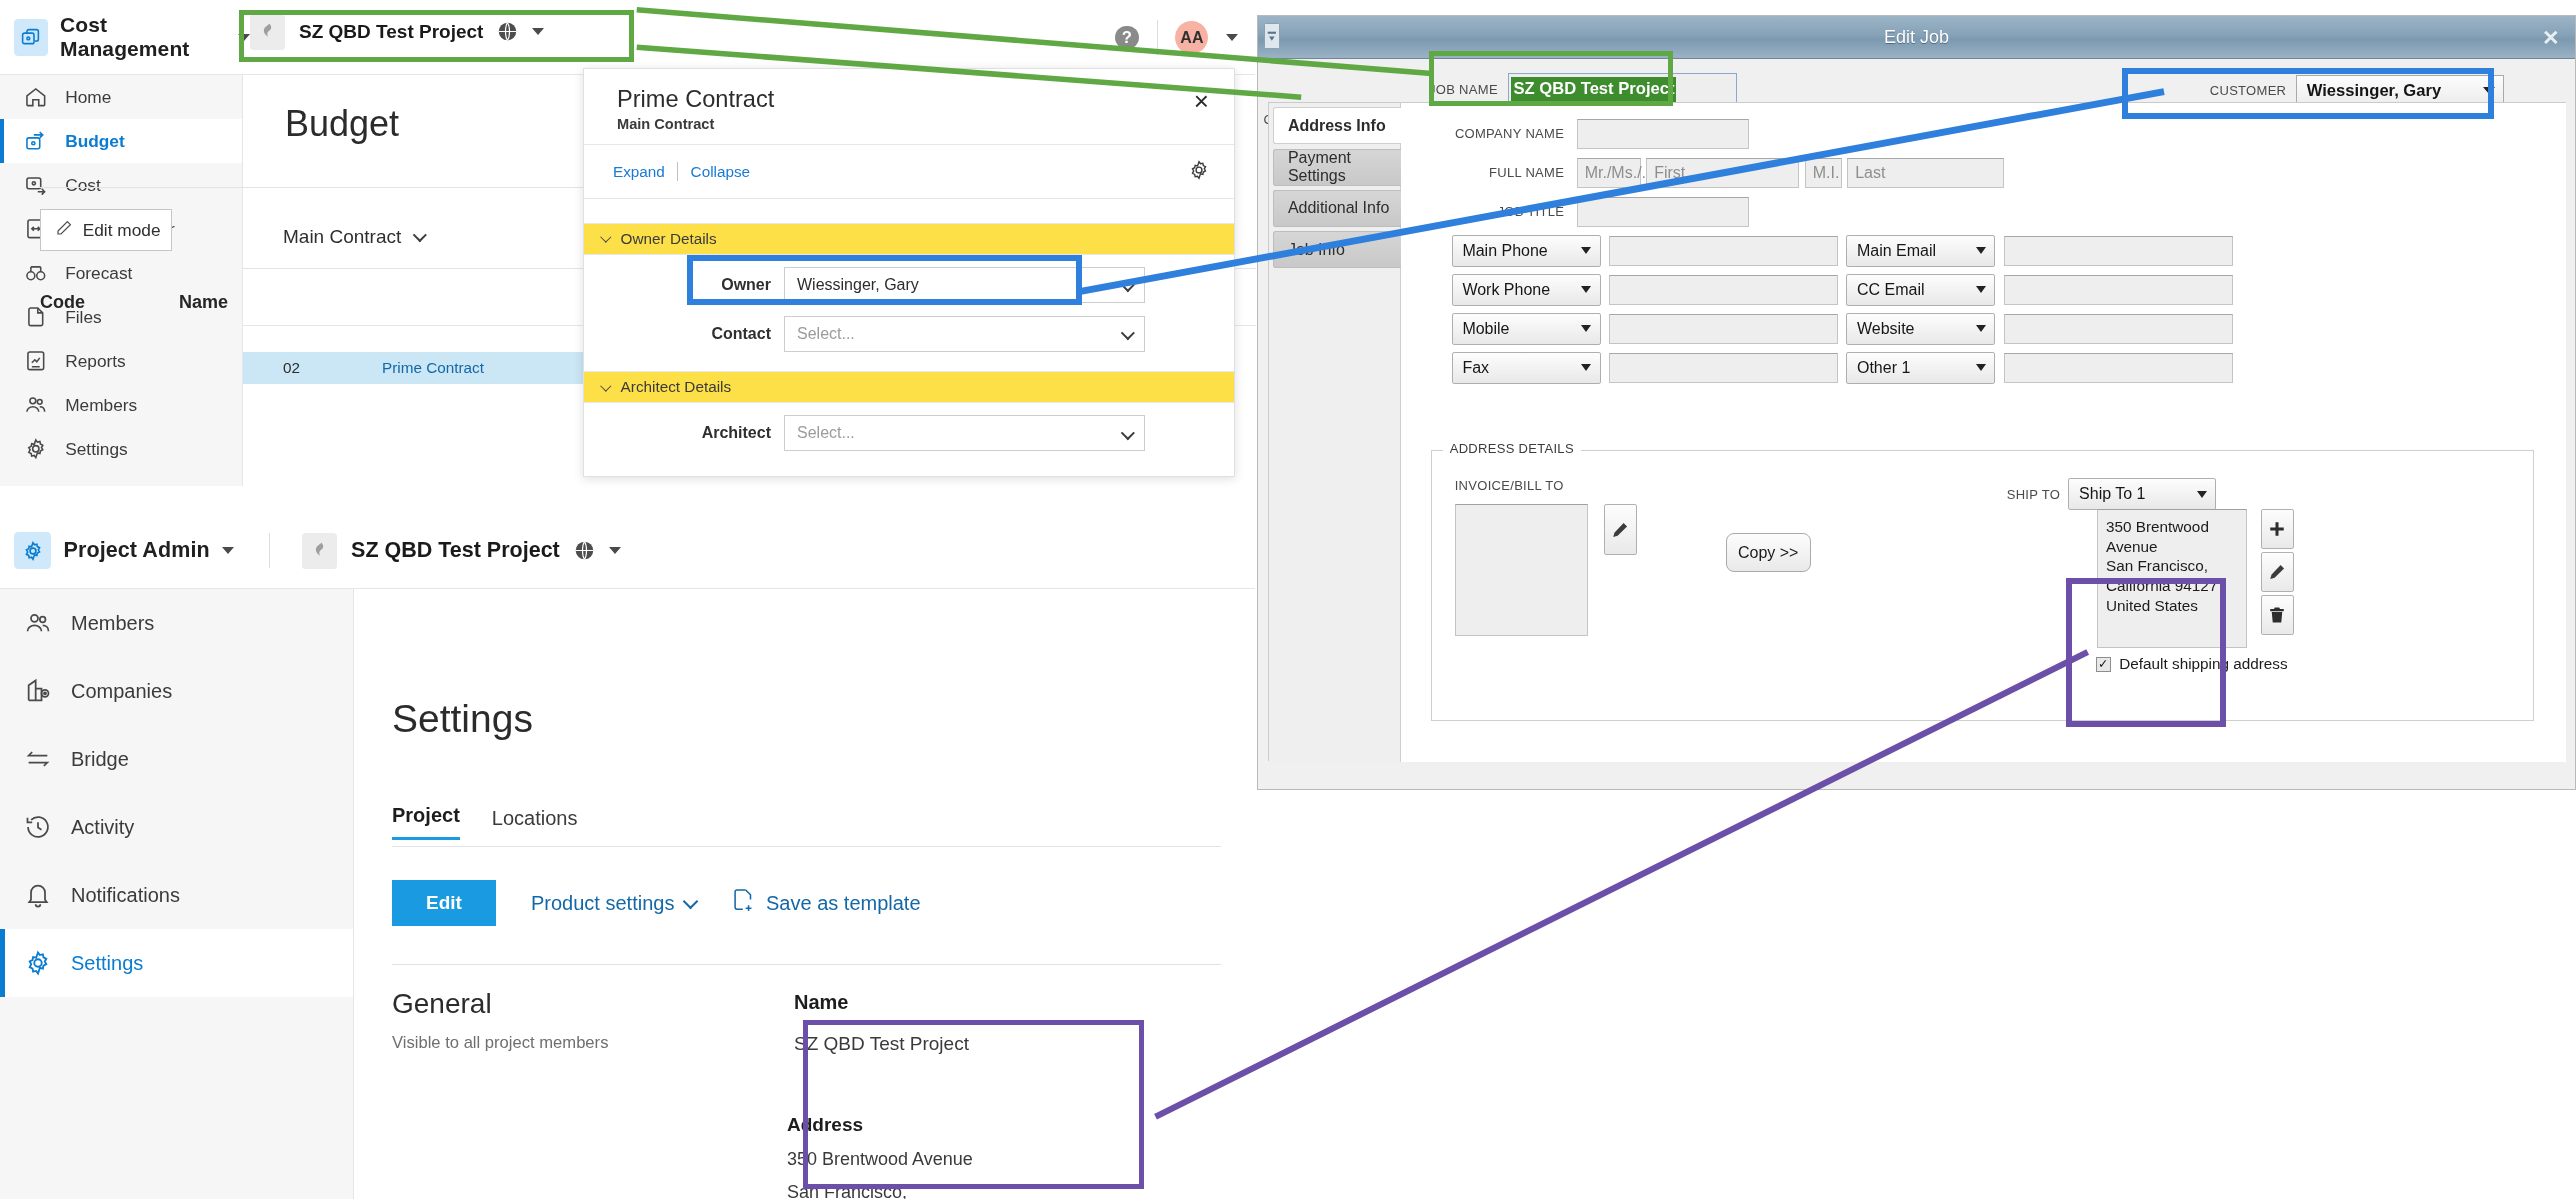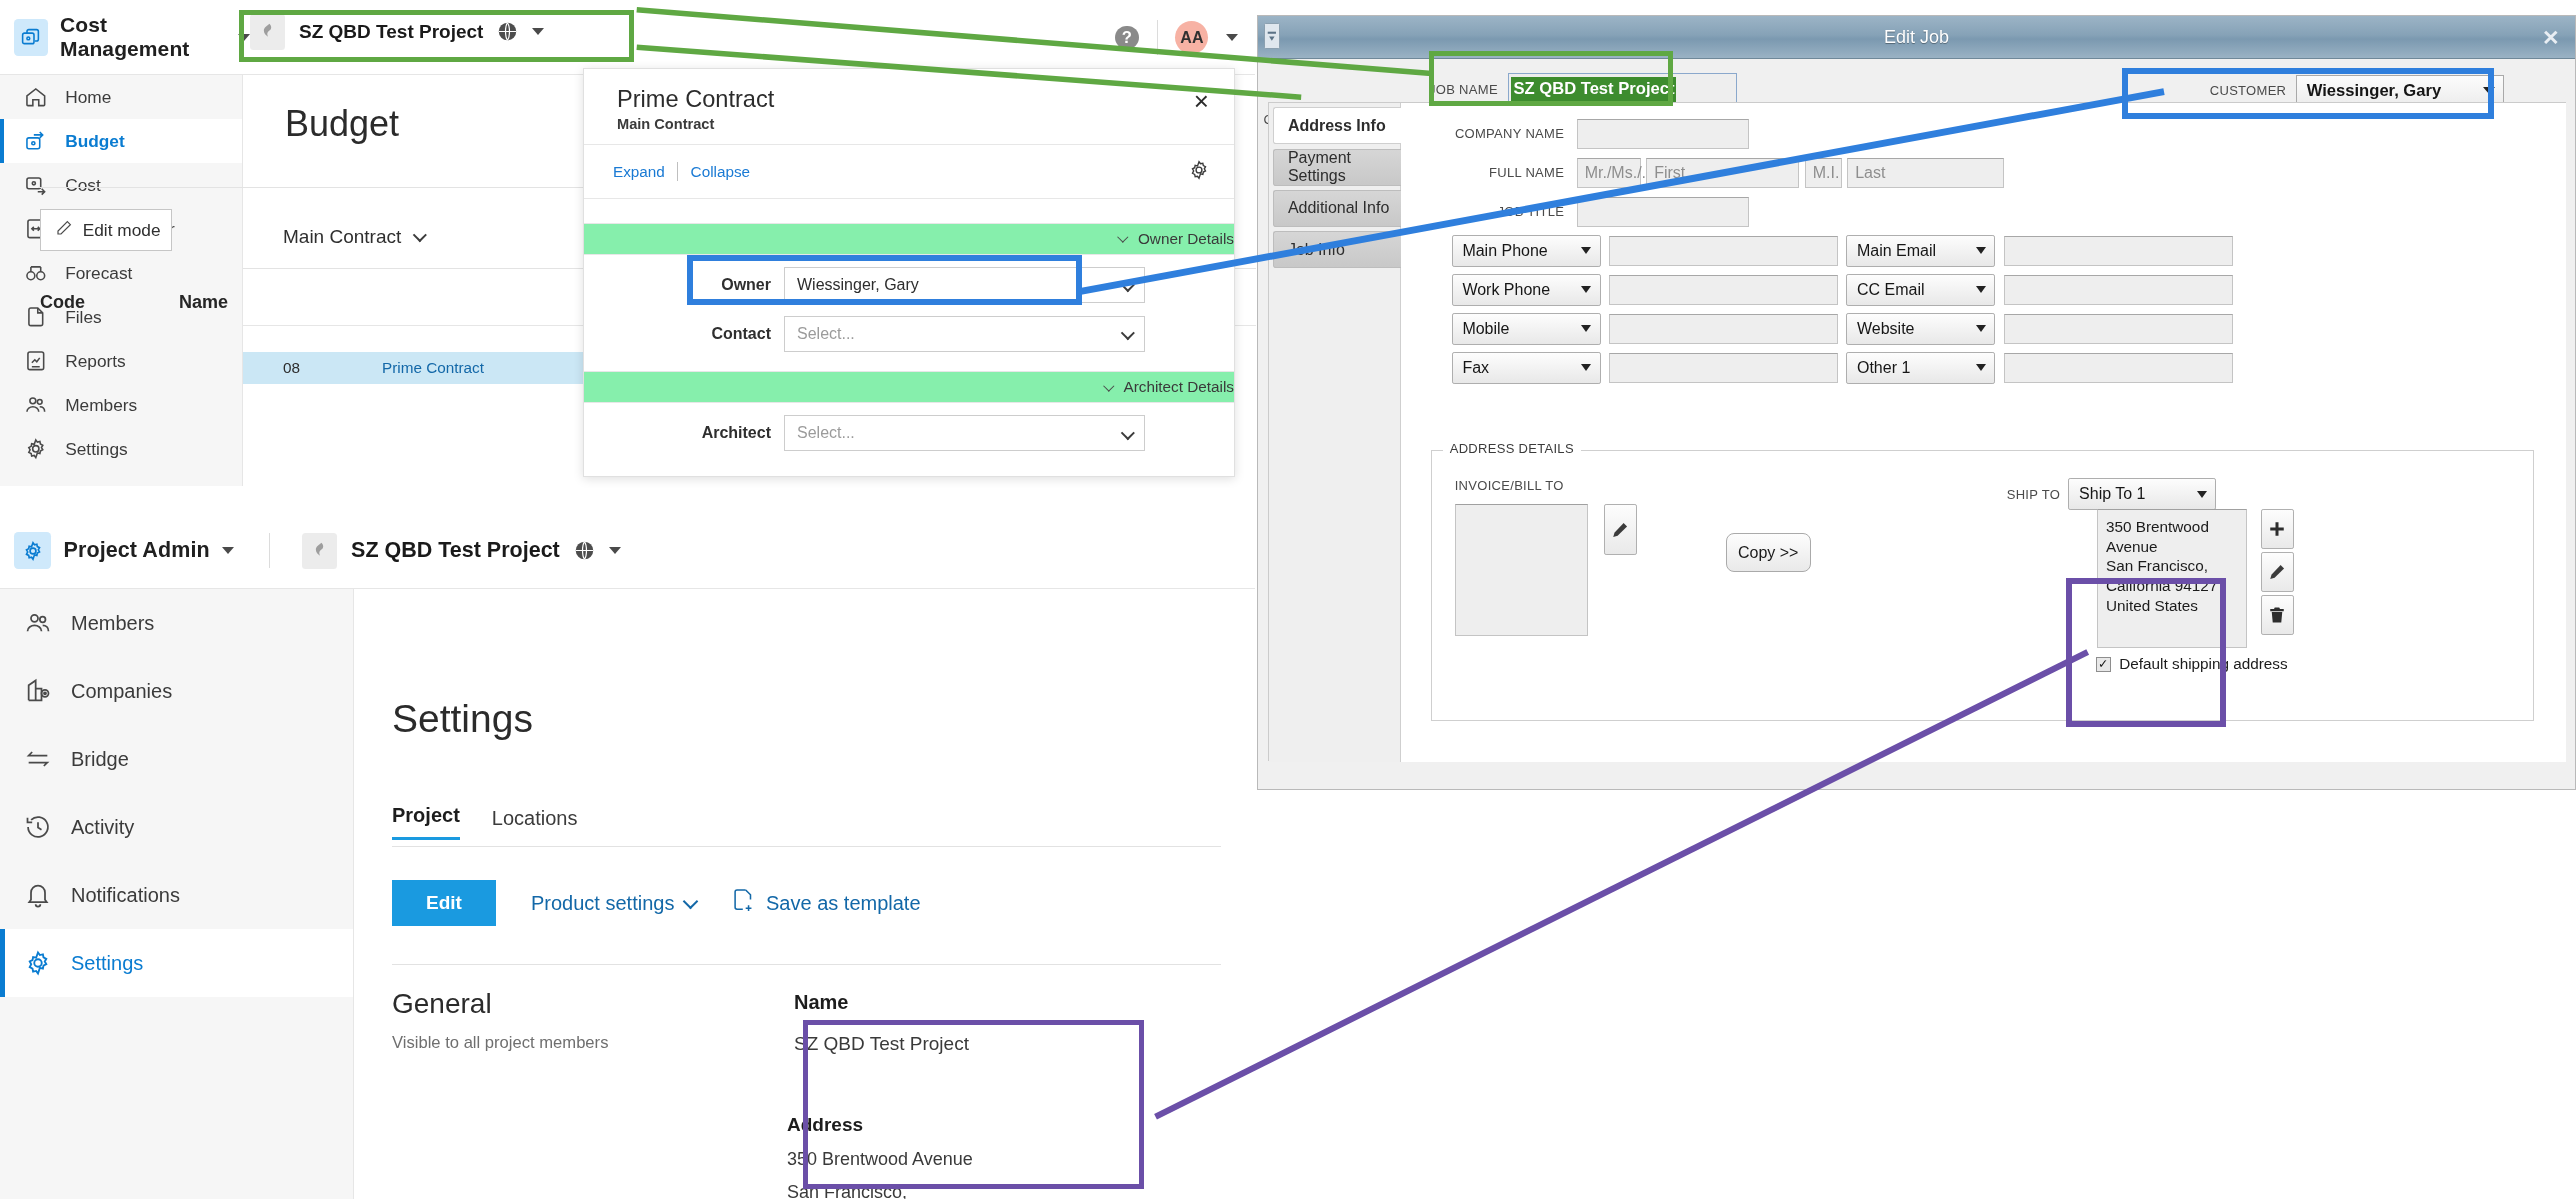--- a/index.html
+++ b/index.html
@@ -110,22 +110,22 @@
   .pc-head { position: relative; height: 76px; border-bottom: 0.7px solid #e7e7e7; }
   .pc-title { position:absolute; left: 33px; top: 16.6px; font-size: 23.6px; color: #2c2c2c; }
   .pc-sub { position:absolute; left: 33px; top: 47px; font-size: 14.6px; font-weight: bold; color: #3b3b3b; }
   .pc-close { position:absolute; right: 25px; top: 19.4px; font-size: 26px; color: #2b2b2b; line-height: 1; cursor: default; }
   .pc-toolbar { position: relative; height: 54px; border-bottom: 0.7px solid #e7e7e7; display:flex; align-items:center; }
   .pc-link { font-size: 15.3px; color: #1a7ad4; }
   .pc-sep { width:0.7px; height: 19.4px; background:#bfbfbf; margin: 0 12.5px; }
   .pc-gear { position:absolute; right: 23.6px; top: 14px; }
   .pc-spacer { height: 23.6px; background: #fff; }
   .pc-section {
-    height: 32px; background: #86efac; display:flex; align-items:center; gap: 11px; padding-left: 18px;
-    font-size: 15.3px; color: #3a3a3a; border-top: 0.7px solid #e7e7e7; border-bottom: 0.7px solid #e7e7e7; justify-content: flex-end;
+    height: 32px; background: #fde047; display:flex; align-items:center; gap: 11px; padding-left: 18px;
+    font-size: 15.3px; color: #3a3a3a; border-top: 0.7px solid #e7e7e7; border-bottom: 0.7px solid #e7e7e7;
   }
   .chev-sm { display:inline-block; width: 7.6px; height: 7.6px;
     border-right: 1.4px solid #4a4a4a; border-bottom: 1.4px solid #4a4a4a; transform: rotate(45deg); margin-bottom: 2.8px; }
   .pc-field { display:flex; align-items:center; gap: 12.5px; padding: 12.5px 0 0 0; }
   .pc-label { width: 187px; text-align: right; font-size: 16px; font-weight: bold; color: #2f2f2f; }
   .pc-input {
     width: 361px; height: 36px; border: 0.7px solid #cdcdcd; background:#fff; position: relative;
     display:flex; align-items:center; padding-left: 12.5px; font-size: 16px; color: #2d2d2d;
   }
   .pc-input.ph { color: #9b9b9b; }
@@ -382,21 +382,21 @@
     <span class="th name">Name</span>
     <span>
       <svg width="21" height="21" viewBox="0 0 24 24" fill="none" stroke="#3a3a3a" stroke-width="1.6">
             <circle cx="12" cy="12" r="3.2"></circle>
             <path d="M12 3l1.6 2.2 2.6-.6.5 2.6 2.4 1.2-1.3 2.3 1.3 2.3-2.4 1.2-.5 2.6-2.6-.6L12 21l-1.6-2.2-2.6.6-.5-2.6-2.4-1.2L6.2 13 4.9 10.7l2.4-1.2.5-2.6 2.6.6z"></path>
           </svg>
     </span>
   </div>
   <div class="hr3"></div>
   <div class="tbl-row">
-    <span class="td code">08</span>
+    <span class="td code">02</span>
     <span class="td name">Prime Contract</span>
   </div>
 </div>
 
 <div class="pc-panel">
   <div class="pc-head">
     <div class="pc-title">Prime Contract</div>
     <div class="pc-sub">Main Contract</div>
     <div class="pc-close">×</div>
   </div>

